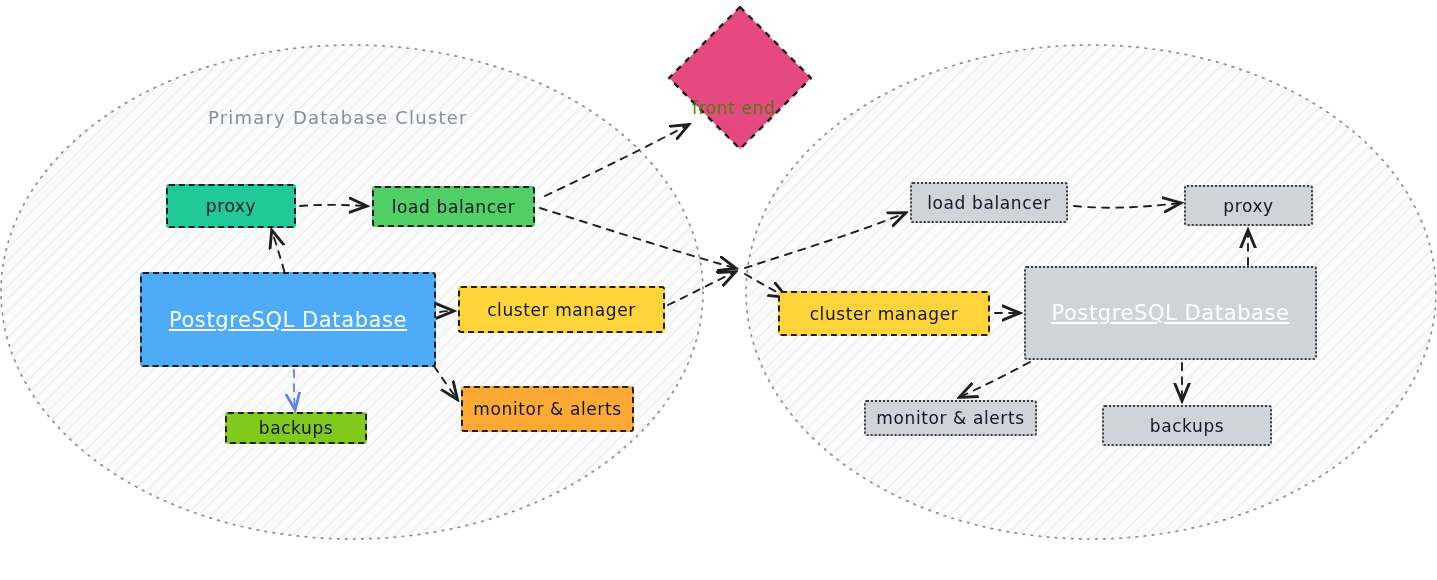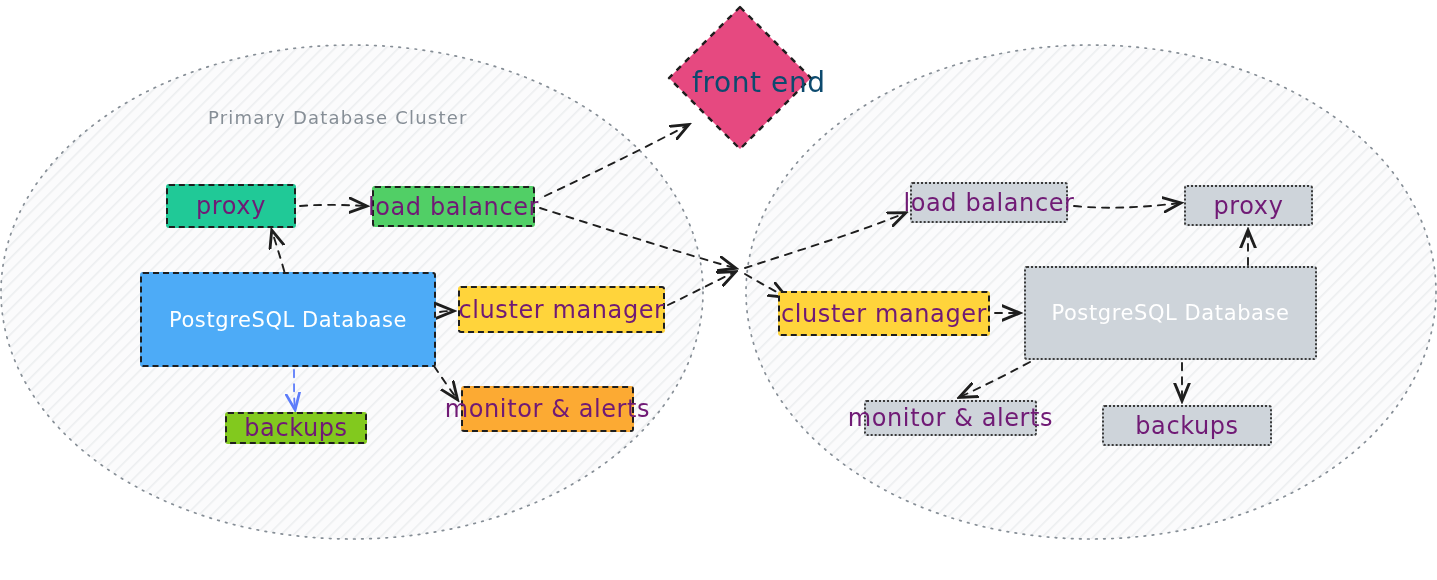--- a/index.html
+++ b/index.html
@@ -27,46 +27,47 @@
   }
   .node {
     position: absolute;
     box-sizing: border-box;
     display: flex;
     align-items: center;
     justify-content: center;
     border: 2.2px dashed #1e1e1e;
     border-radius: 3px;
     font-family: "DejaVu Sans", sans-serif;
-    font-size: 24px;
+    font-size: 17px;
     letter-spacing: 0.6px;
-    color: #701a75;
+    color: #0f172a;
     text-align: center;
     white-space: nowrap;
     z-index: 5;
   }
   .node.dotted {
     border-style: dotted;
     border-width: 2.4px;
     border-color: #3a3a3a;
   }
-  .node.white-text { color: #ffffff; }
+  .node.white-text { color: #ffffff; text-decoration: underline; }
   .node.big-label { font-size: 21px; }
   .diamond {
     position: absolute;
     z-index: 6;
   }
   .diamond-label {
     position: absolute;
     z-index: 7;
     font-family: "DejaVu Sans", sans-serif;
-    font-size: 28px;
-    color: #0c4a6e;
+    font-size: 17px;
+    color: #4d7c0f;
     letter-spacing: 0.6px;
     white-space: nowrap;
+    margin-top: 32px;
   }
   .cluster-label {
     position: absolute;
     z-index: 4;
     font-family: "DejaVu Sans", sans-serif;
     font-size: 18px;
     color: #868e96;
     letter-spacing: 1.2px;
     white-space: nowrap;
   }

